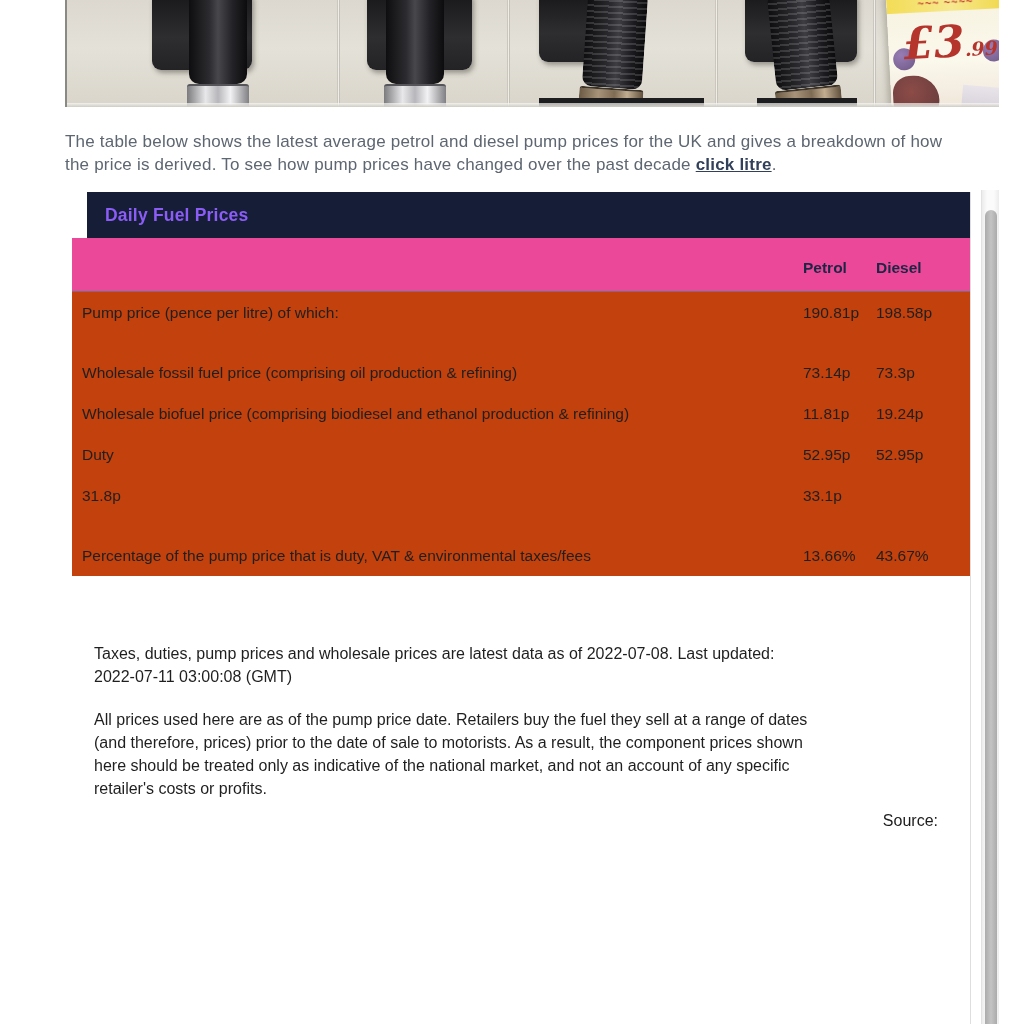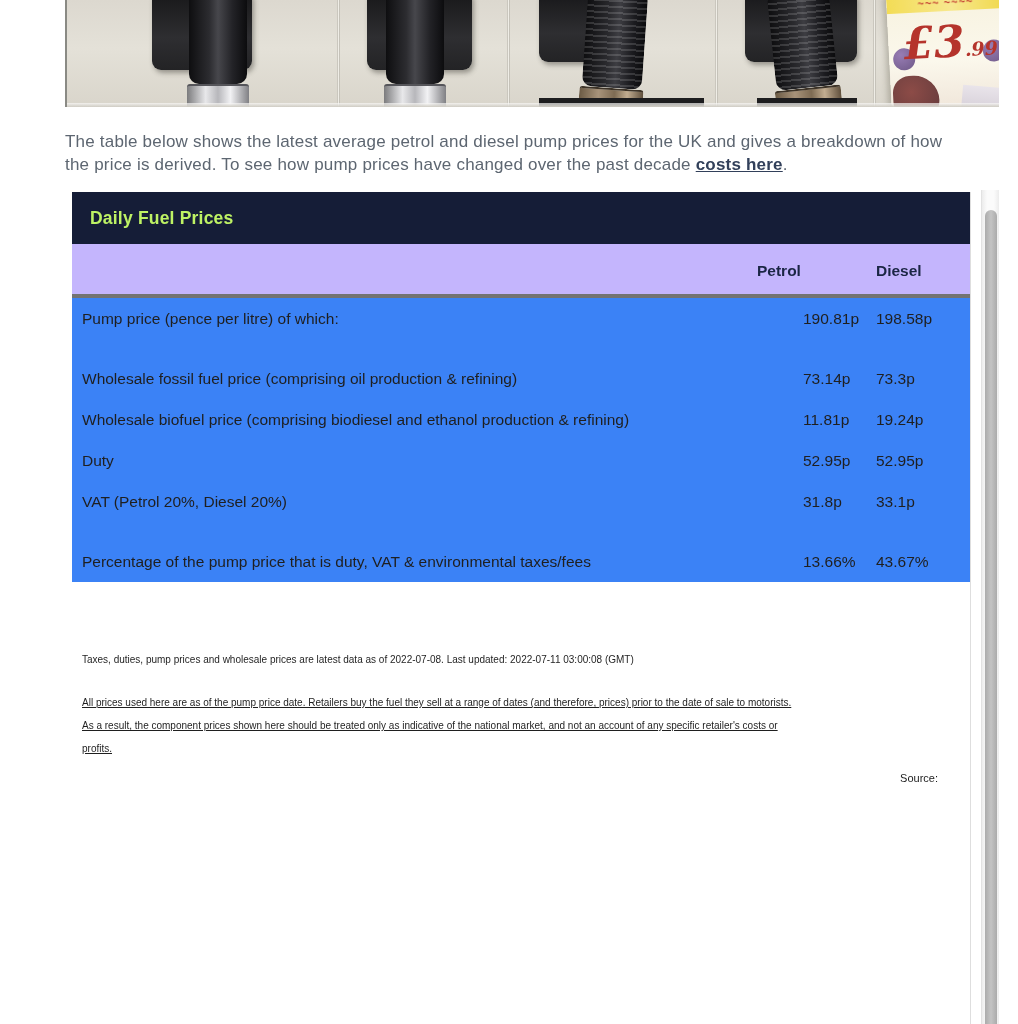--- a/index.html
+++ b/index.html
@@ -78,39 +78,39 @@
   .intro {
     position: absolute; left: 65px; top: 131px; width: 895px;
     font-size: 17px; line-height: 22.5px; letter-spacing: 0.2px; color: #5d6671;
   }
   .intro a { color: #32405a; font-weight: bold; text-decoration: underline; cursor: pointer; }
 
   
   .widget { position: absolute; left: 72px; top: 192px; width: 899px; height: 832px; overflow: hidden;
     border-right: 1px solid #dedede; }
   .widget-title {
-    height: 52px; background: #151d37; color: #bef264;
+    height: 46px; background: #151d37; color: #8b5cf6;
     display: flex; align-items: center; padding-left: 18px;
-    font-size: 17.5px; font-weight: bold; letter-spacing: .2px;
+    font-size: 17.5px; font-weight: bold; letter-spacing: .2px; margin-left: 15px;
   }
   .grid-row { display: grid; grid-template-columns: 1fr 73px 92px; padding-left: 10px; padding-right: 2px; }
   .col-head {
-    height: 54px; background: #c4b5fd; color: #1b2644; font-weight: bold; font-size: 15.5px;
-    align-items: end; padding-bottom: 14px; border-bottom: 4px solid #737373; gap: 46px;
-  }
-  .rows { background: #3b82f6; }
+    height: 54px; background: #ec4899; color: #1b2644; font-weight: bold; font-size: 15.5px;
+    align-items: end; padding-bottom: 14px; border-bottom: 1px solid #737373;
+  }
+  .rows { background: #c2410c; }
   .fuel-row { height: 41px; align-items: center; font-size: 15.5px; color: #1f1f1f; }
   .fuel-row:first-child { margin-bottom: 19px; }
   .fuel-row:last-child { margin-top: 19px; }
   .cell-label { padding-right: 14px; }
 
   
-  .notes { margin: 66px 0 0 10px; width: 715px; font-size: 10px; line-height: 23px; color: #1f1f1f; }
-  .notes p + p { margin-top: 20px; text-decoration: underline; }
-  .source-line { margin-top: 12px; padding-right: 32px; text-align: right; font-size: 11px; color: #1c1c1c; }
+  .notes { margin: 66px 0 0 22px; width: 715px; font-size: 16px; line-height: 23px; color: #1f1f1f; }
+  .notes p + p { margin-top: 20px; }
+  .source-line { margin-top: 12px; padding-right: 32px; text-align: right; font-size: 16px; color: #1c1c1c; }
 
   
   .scrollbar-track {
     position: absolute; left: 981px; top: 190px; width: 18px; height: 834px;
     background: linear-gradient(90deg, #ececec, #fbfbfb 30%, #fbfbfb 70%, #ececec);
     border-left: 1px solid #e2e2e2;
   }
   .scrollbar-thumb {
     position: absolute; left: 3px; top: 20px; width: 12px; height: 820px;
     background: linear-gradient(90deg, #ababab, #c4c4c4 50%, #ababab);
@@ -157,21 +157,21 @@
     <div class="dot" style="right:2px; top:48px;"></div>
     <div class="big-price">
       <span class="pounds">£3</span><span class="pence">.99</span>
     </div>
     <div class="product-blob"></div>
     <div class="product-blob2"></div>
   </div>
   <div class="bottom-strip"></div>
 </div>
 
-<p class="intro"><span>The table below shows the latest average petrol and diesel pump prices for the UK and gives a breakdown of how the price is derived. To see how pump prices have changed over the past decade </span><a>costs here</a><span>.</span></p>
+<p class="intro"><span>The table below shows the latest average petrol and diesel pump prices for the UK and gives a breakdown of how the price is derived. To see how pump prices have changed over the past decade </span><a>click litre</a><span>.</span></p>
 
 <div class="widget">
   <div class="widget-title">
     <span>Daily Fuel Prices</span>
   </div>
 
   <div class="grid-row col-head">
     <span></span>
     <span>Petrol</span>
     <span>Diesel</span>
@@ -198,21 +198,20 @@
 
 
 
   <div class="grid-row fuel-row">
     <span class="cell-label">Duty</span>
     <span>52.95p</span>
     <span>52.95p</span>
   </div>
 
   <div class="grid-row fuel-row">
-    <span class="cell-label">VAT (Petrol 20%, Diesel 20%)</span>
     <span>31.8p</span>
     <span>33.1p</span>
   </div>
 
 
   <div class="grid-row fuel-row">
     <span class="cell-label">Percentage of the pump price that is duty, VAT &amp; environmental taxes/fees</span>
     <span>13.66%</span>
     <span>43.67%</span>
   </div>

